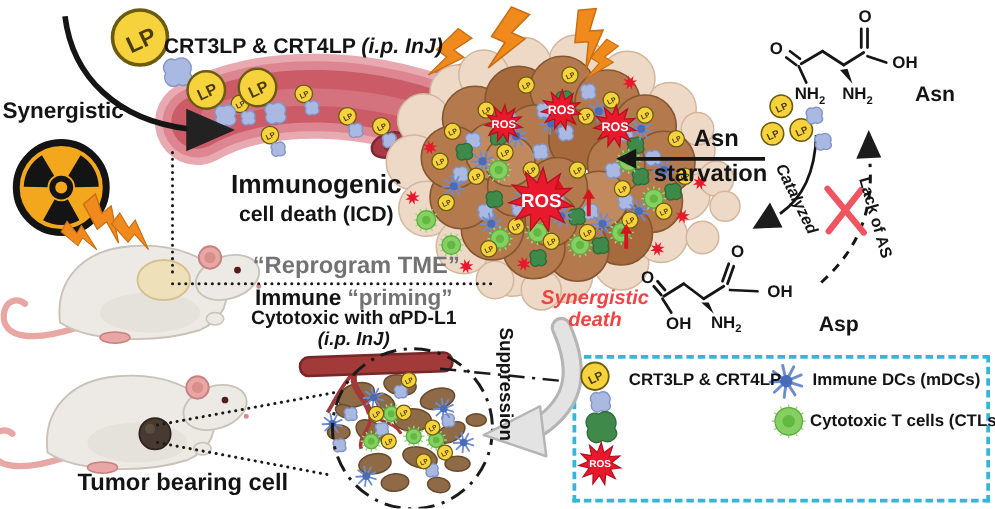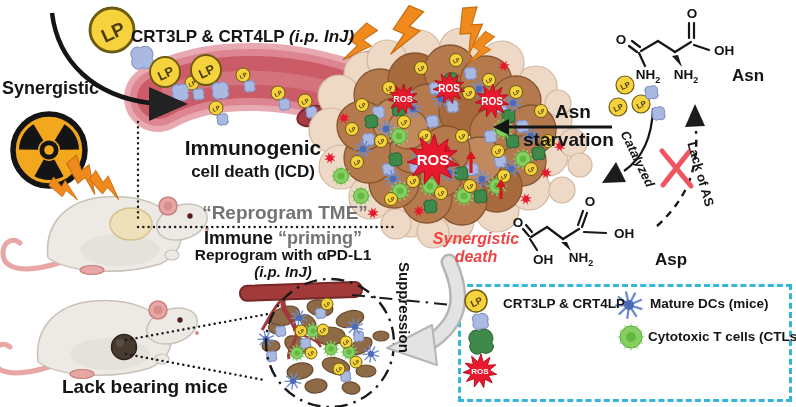--- a/index.html
+++ b/index.html
@@ -921,44 +921,44 @@
     </svg>
 
   <div class="t" style="left:131px;top:27px;font-size:17px;"><span>CRT3LP &amp; CRT4LP</span> <span class="it">(i.p. InJ)</span></div>
   <div class="t" style="left:2px;top:78px;font-size:18px;">Synergistic</div>
 
   <div class="t ctr" style="left:150px;top:136px;width:206px;font-size:21px;">Immunogenic</div>
   <div class="t ctr" style="left:150px;top:162px;width:206px;font-size:17px;">cell death (ICD)</div>
 
   <div class="t ctr red" style="left:175px;top:202px;width:220px;font-size:19px;">“Reprogram TME”</div>
   <div class="t ctr" style="left:183px;top:228px;width:200px;font-size:18px;"><span>Immune</span><span class="red" style="margin-left:5px;">“priming”</span></div>
-  <div class="t ctr" style="left:183px;top:246px;width:200px;font-size:15.5px;">Reprogram with αPD-L1</div>
+  <div class="t ctr" style="left:183px;top:246px;width:200px;font-size:15.5px;">Cytotoxic with αPD-L1</div>
   <div class="t ctr it" style="left:183px;top:264px;width:200px;font-size:15px;">(i.p. InJ)</div>
 
   <div class="t ctr cyan" style="left:424px;top:230px;width:104px;font-size:16px;"><span>Synergistic</span><br><span>death</span></div>
   <div class="t ctr" style="left:348px;top:299px;width:112px;font-size:15px;transform:rotate(90deg);">Suppression</div>
 
   <div class="t ctr" style="left:543px;top:101px;width:60px;font-size:19px;">Asn</div>
   <div class="t ctr" style="left:523px;top:129px;width:90px;font-size:19px;">starvation</div>
 
   <div class="t ctr it" style="left:585px;top:152px;width:104px;font-size:13px;transform:rotate(64deg);">Catalyzed</div>
   <div class="t ctr" style="left:648px;top:167px;width:104px;font-size:13px;transform:rotate(74deg);">Lack of AS</div>
 
-  <div class="t" style="left:62px;top:376px;font-size:19px;">Lack bearing mice</div>
+  <div class="t" style="left:62px;top:376px;font-size:19px;">Tumor bearing cell</div>
 
   <span class="atom" style="left:621px;top:39px;">O</span>
   <span class="atom" style="left:692px;top:13px;">O</span>
   <span class="atom" style="left:724px;top:50px;">OH</span>
   <span class="atom" style="left:648px;top:76px;"><span>NH</span><sub>2</sub></span>
   <span class="atom" style="left:686px;top:76px;"><span>NH</span><sub>2</sub></span>
   <span class="chemname" style="left:748px;top:76px;">Asn</span>
 
   <span class="atom" style="left:518px;top:222px;">O</span>
   <span class="atom" style="left:590px;top:201px;">O</span>
   <span class="atom" style="left:543px;top:259px;">OH</span>
   <span class="atom" style="left:624px;top:233px;">OH</span>
   <span class="atom" style="left:581px;top:259px;"><span>NH</span><sub>2</sub></span>
   <span class="chemname" style="left:671px;top:260px;">Asp</span>
 
   <span class="legend-label" style="left:503px;top:296px;">CRT3LP &amp; CRT4LP</span>
-  <span class="legend-label" style="left:650px;top:296px;">Mature DCs (mice)</span>
+  <span class="legend-label" style="left:650px;top:296px;">Immune DCs (mDCs)</span>
   <span class="legend-label" style="left:648px;top:329px;">Cytotoxic T cells (CTLs)</span>
 </div>
 
 </body></html>

